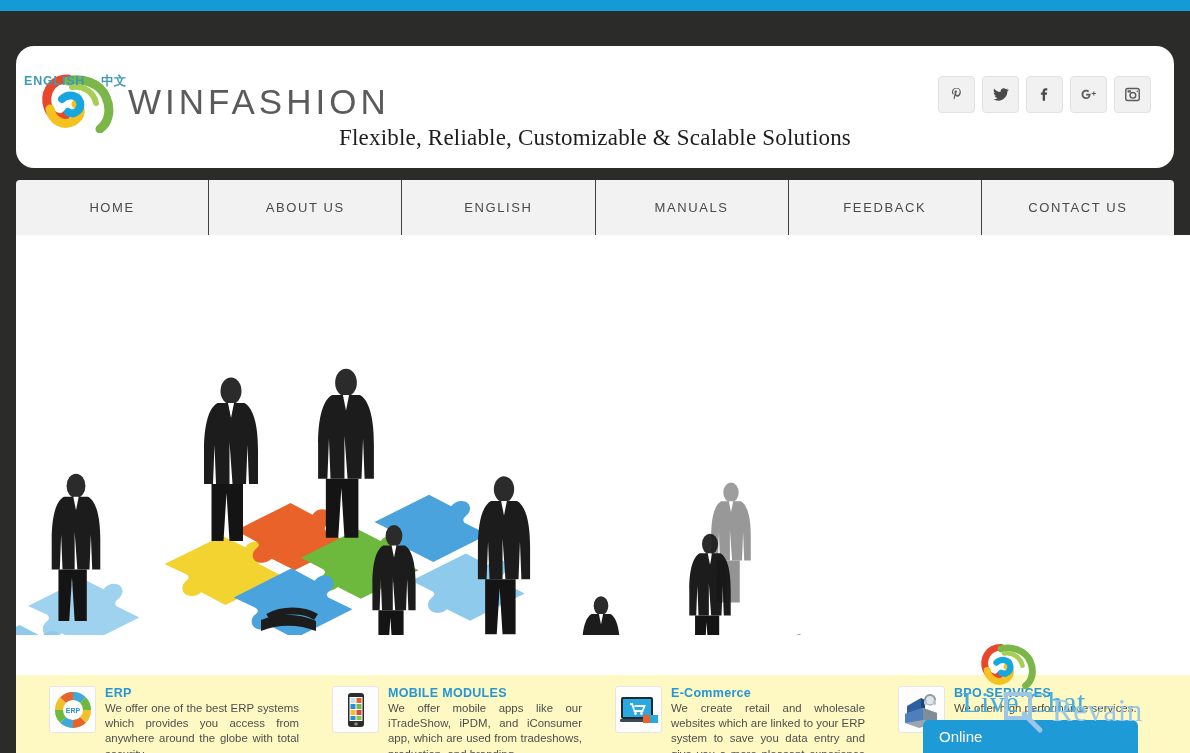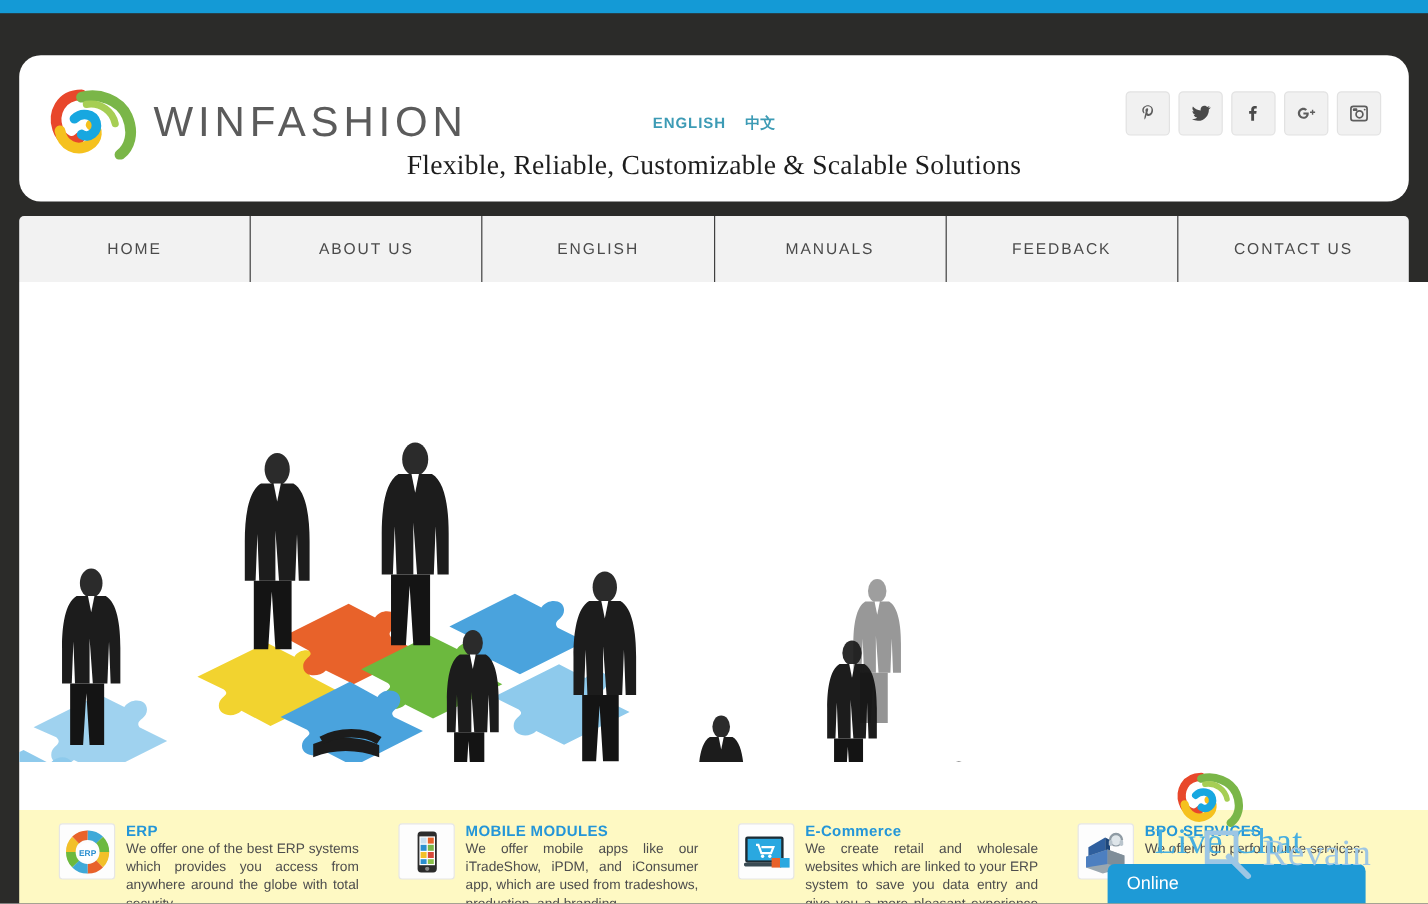--- a/index.html
+++ b/index.html
@@ -47,23 +47,21 @@
     font-size: 35px;
     letter-spacing: 4.0px;
     color: #5b5b5b;
     font-weight: 400;
     margin-left: 4px;
     white-space: nowrap;
   }
   .lang-row {
     position: absolute;
     left: 0; right: 0; top: 26px;
-    text-align: center;
     line-height: 1;
-    margin-top: 23px;
   }
   .lang-row .lang {
     font-size: 12.5px;
     color: #3d9bb5;
     font-weight: bold;
     letter-spacing: 0.8px;
     margin: 0 8px;
     text-decoration: none;
     display: inline-block;
   }

